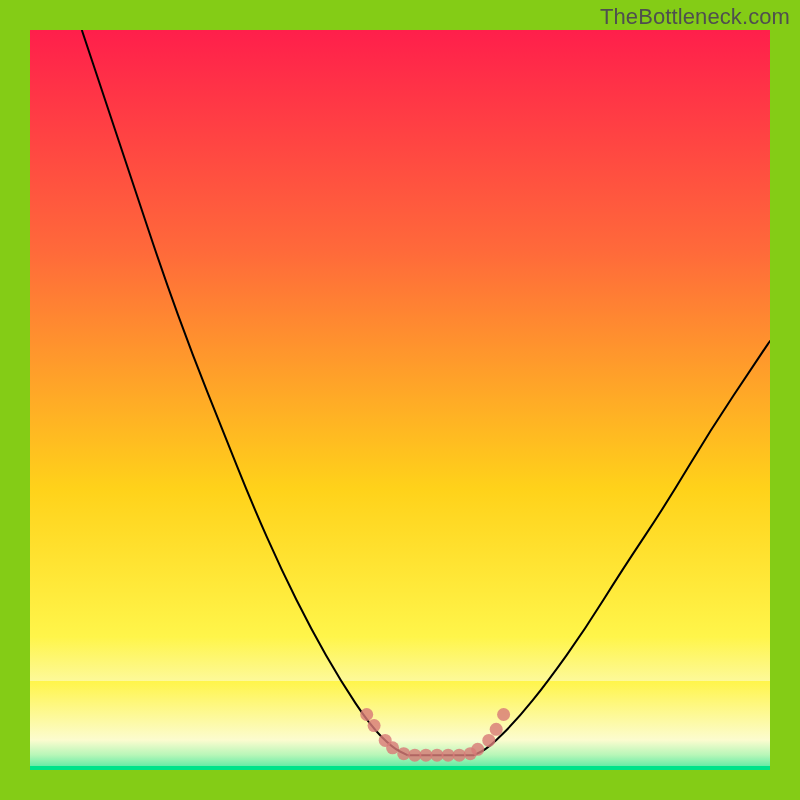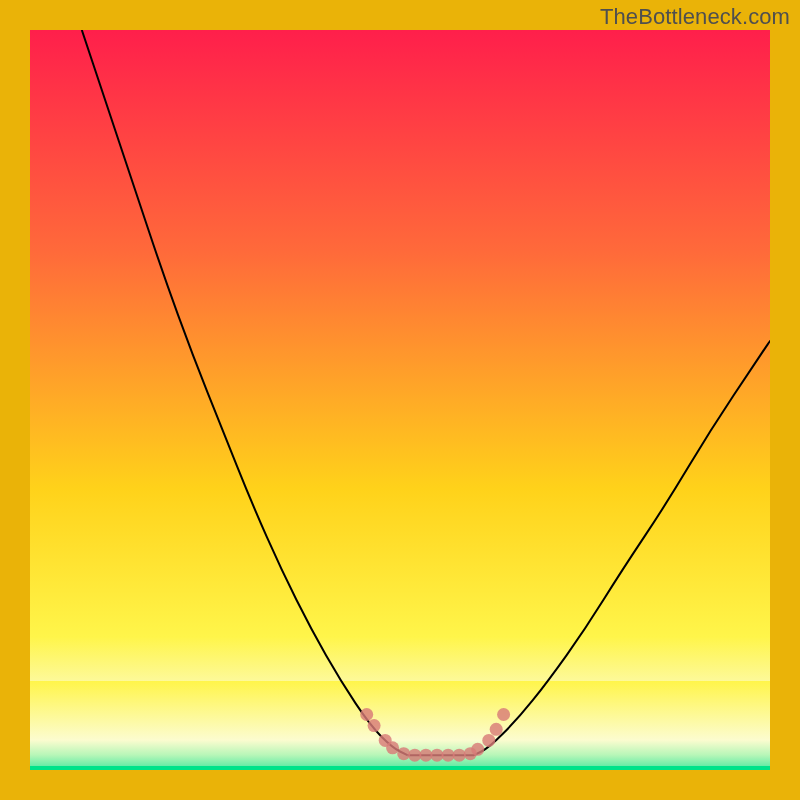--- a/index.html
+++ b/index.html
@@ -8,21 +8,21 @@
     width: 800px;
     height: 800px;
     overflow: hidden;
     background: #000;
     font-family: Arial, Helvetica, sans-serif;
   }
   .frame {
     position: absolute;
     left: 0; top: 0;
     width: 800px; height: 800px;
-    background: #eab308;
+    background: #84cc16;
     text-decoration: underline;
   }
   .plot-area {
     position: absolute;
     left: 30px;
     top: 30px;
     width: 740px;
     height: 740px;
     overflow: hidden;
   }

